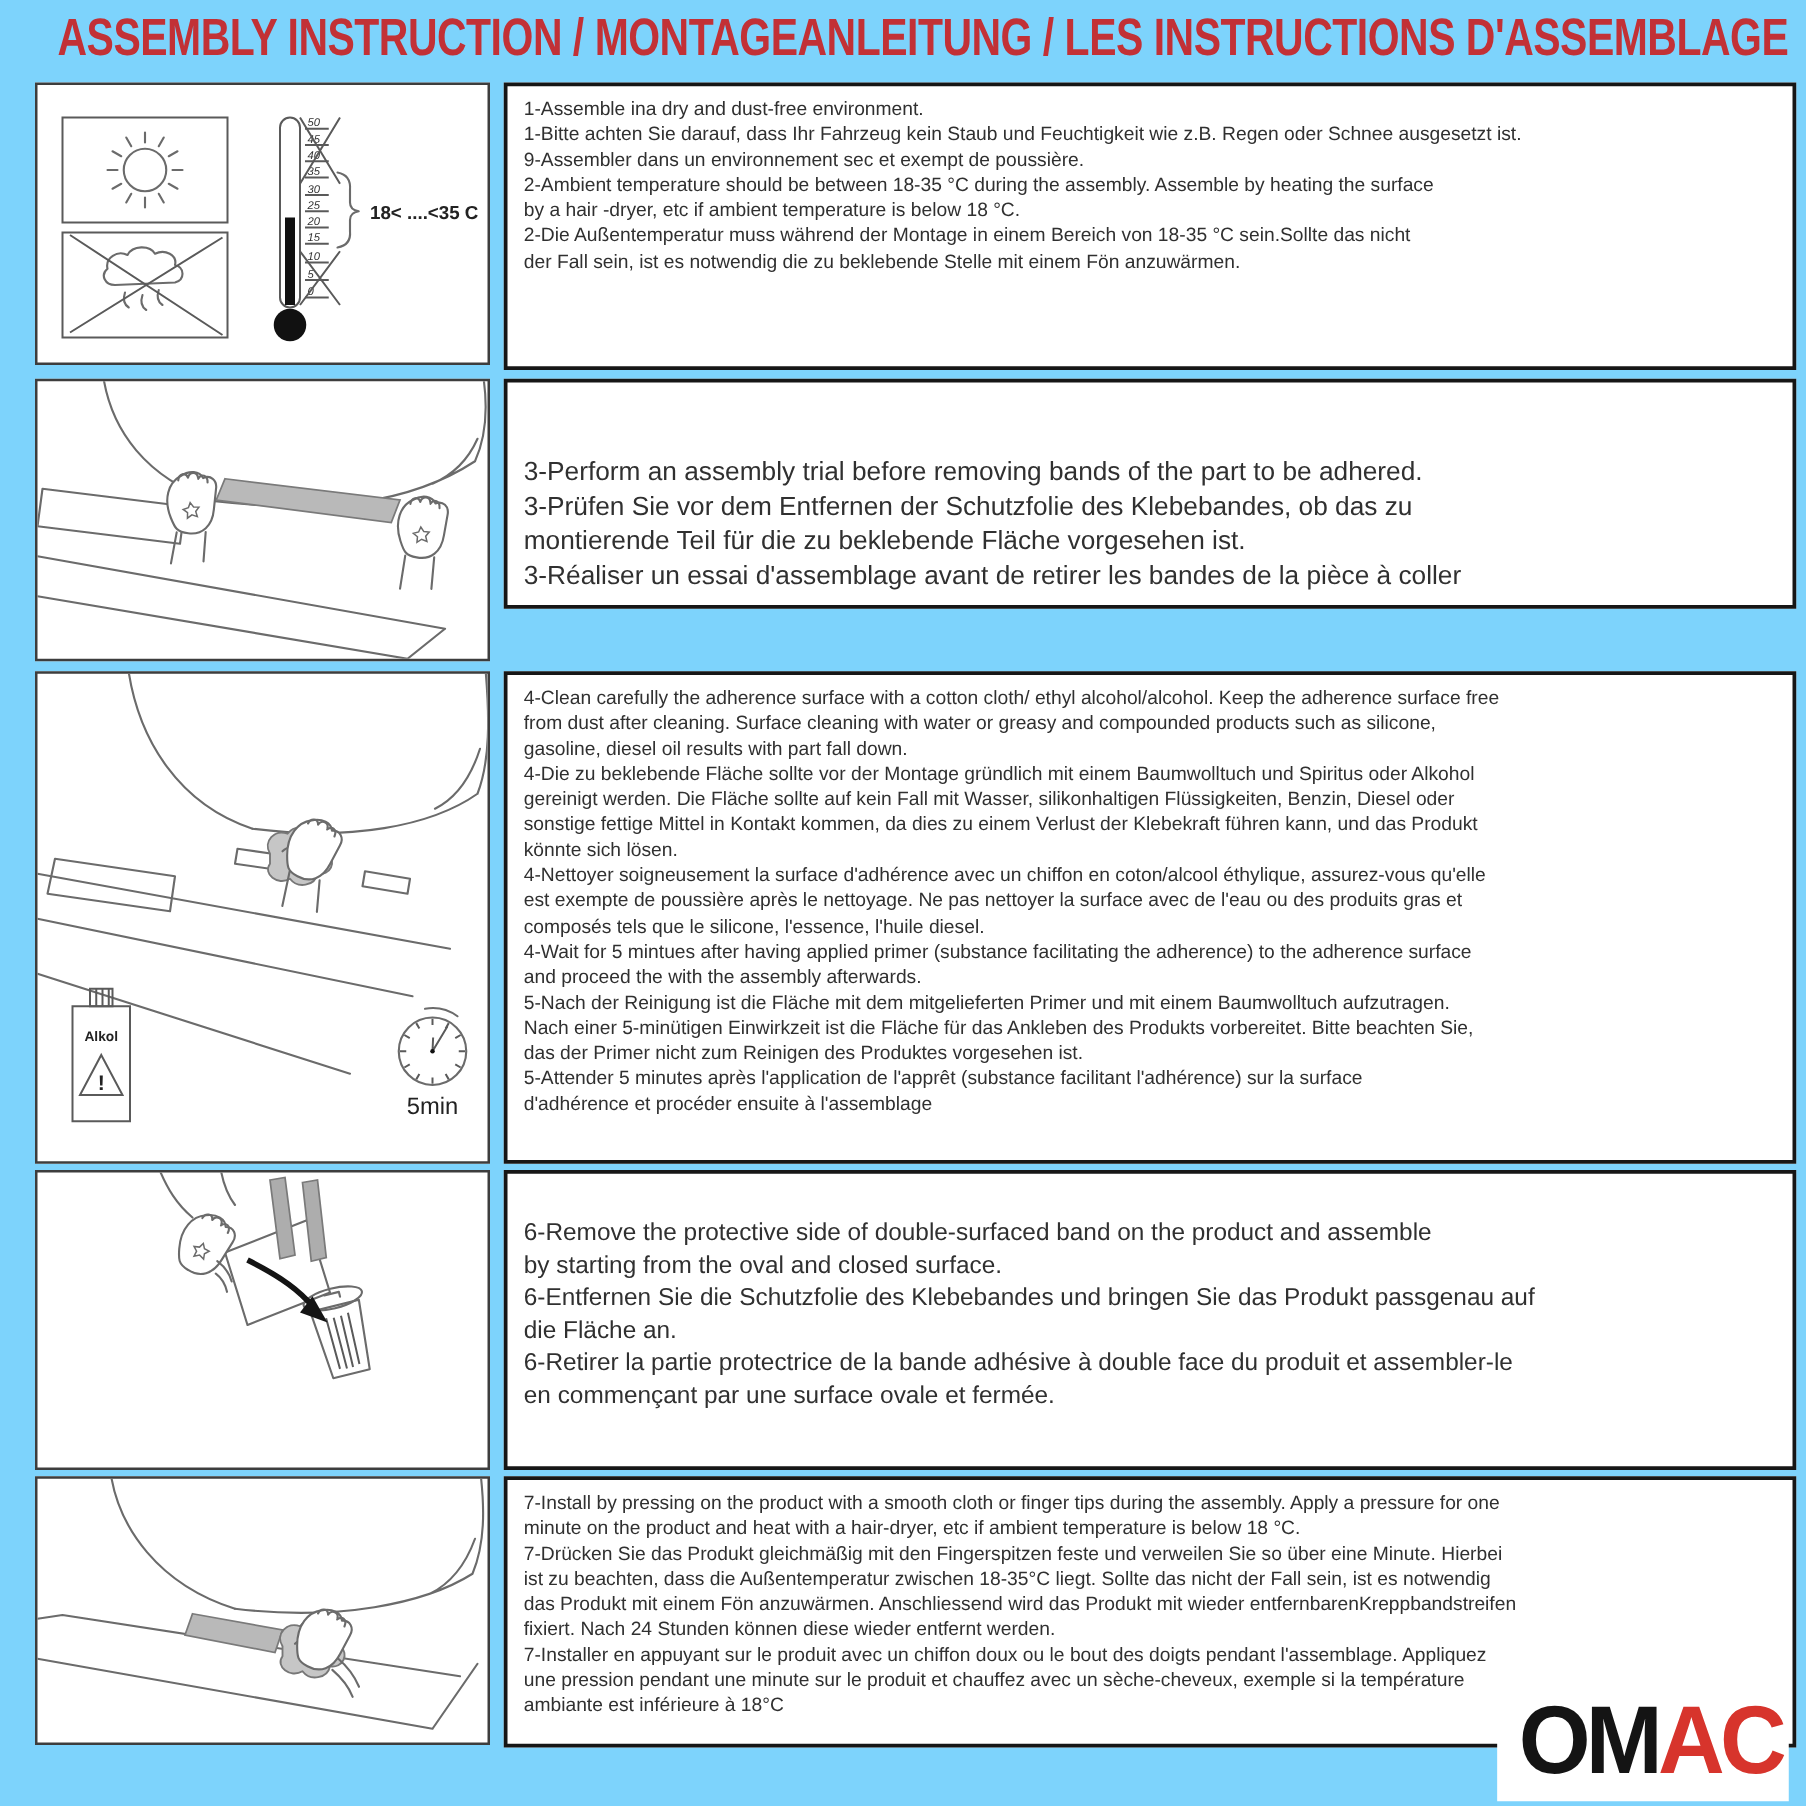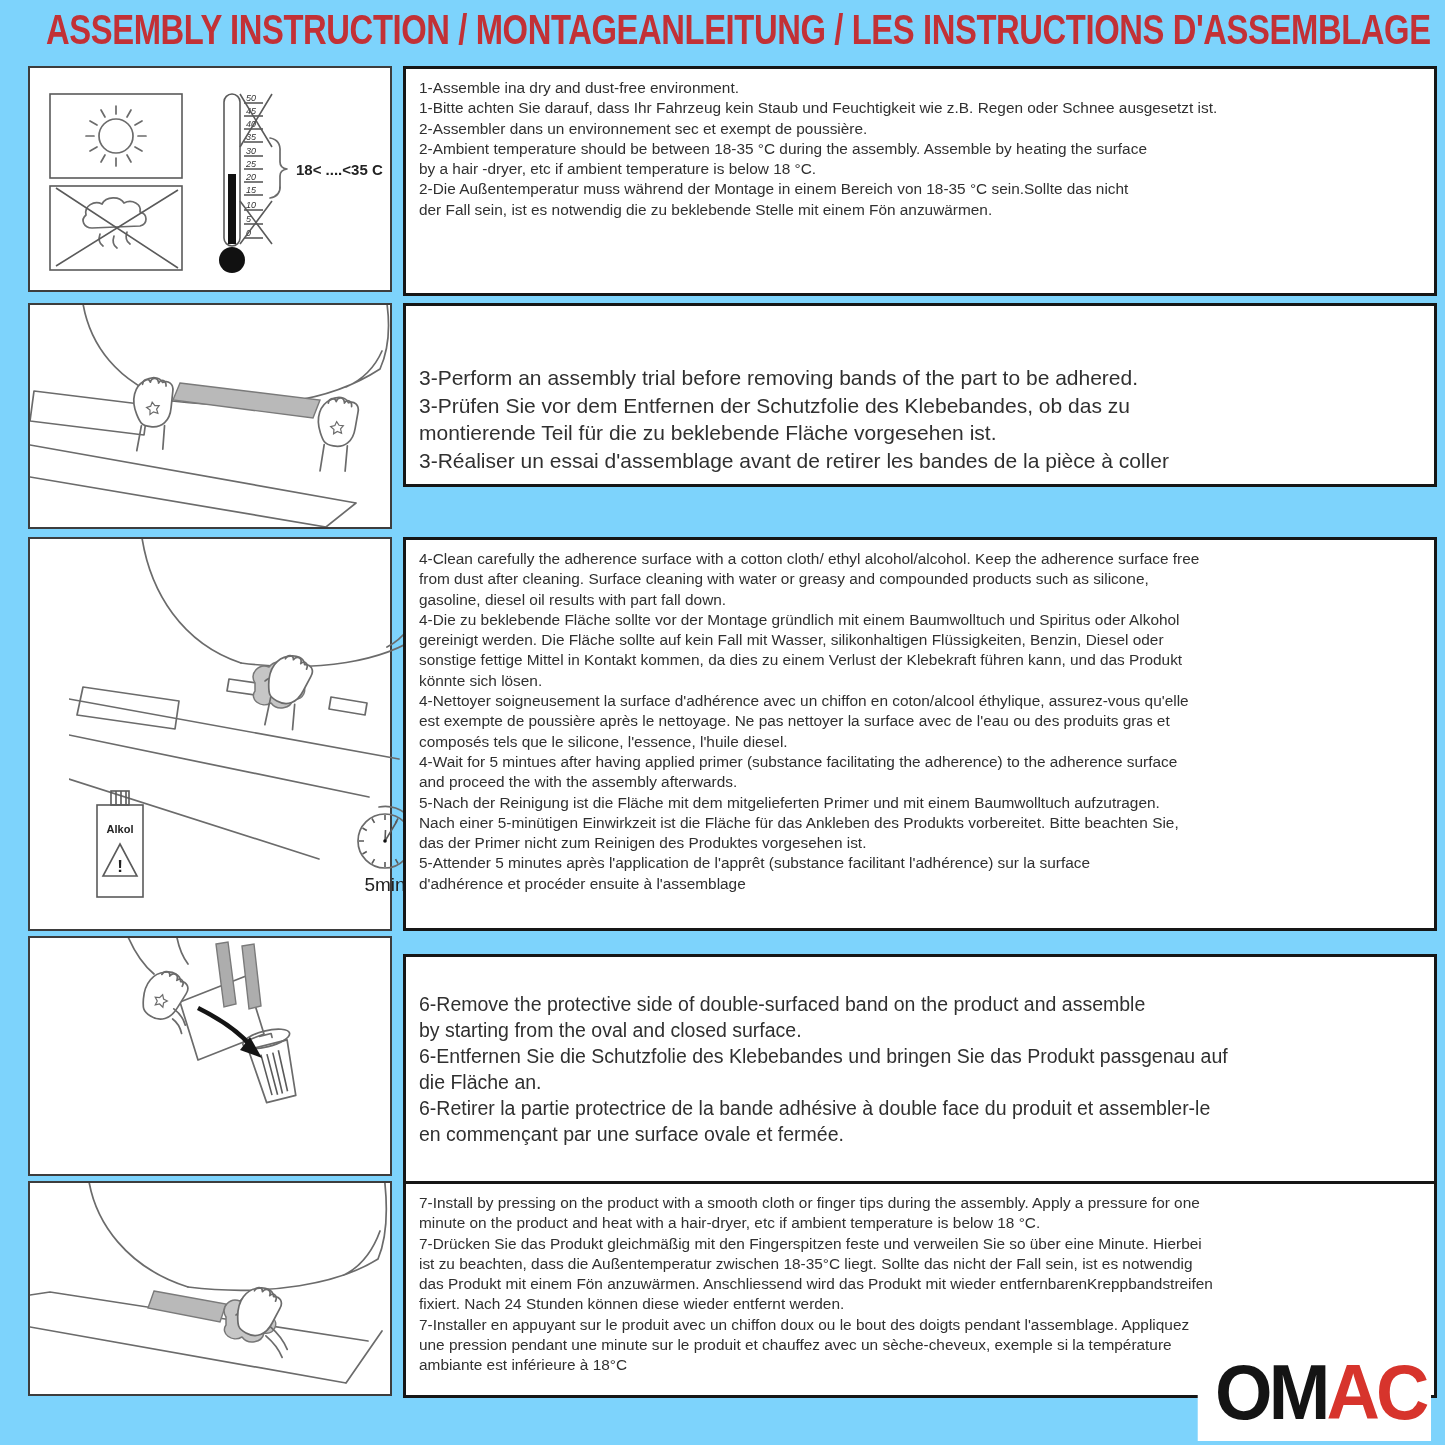--- a/index.html
+++ b/index.html
@@ -16,21 +16,21 @@
   .box { position:absolute; background:#fff; box-sizing:border-box; }
   .ibox { border:2px solid #3d3d3d; }
   .tbox { border:3px solid #161616; padding:9px 14px 6px 13px; }
   p.line { margin:0; white-space:pre-line; color:#303030; }
   .bold { font-weight:normal; color:#101010; }
   .gap { margin-top:20px; }
   .small p.line { font-size:15.4px; line-height:20.3px; }
   .mid   p.line { font-size:21px;   line-height:27.5px; }
   .mid4  p.line { font-size:19.5px; line-height:26px; }
   .tbox.vpad2 { padding-top:58px; }
-  .tbox.vpad4 { padding-top:34px;margin-top:18px; }
+  .tbox.vpad4 { padding-top:34px; }
   svg { display:block; }
   .ln   { fill:none; stroke:#6b6b6b; stroke-width:1.7; stroke-linecap:round; stroke-linejoin:round; }
   .lnx  { fill:none; stroke:#5a5a5a; stroke-width:1.6; }
   .blk  { fill:#111; stroke:none; }
   .hf   { fill:#fff; stroke:#6b6b6b; stroke-width:1.7; stroke-linejoin:round; }
   .cloth{ fill:#c6c6c6; stroke:#777; stroke-width:1.5; stroke-linejoin:round; }
   .strip{ fill:#b9b9b9; stroke:#7a7a7a; stroke-width:1.4; }
   .tapes{ fill:#adadad; stroke:#7a7a7a; stroke-width:1.4; }
   .star { fill:none; stroke:#6b6b6b; stroke-width:1.2; }
   .num  { font-family:"Liberation Sans",sans-serif; font-size:9px; font-style:italic; fill:#333; }
@@ -98,21 +98,21 @@
         <path class="lnx" d="M210,133 L242,176 M242,133 L210,176"></path>
         <path class="ln" d="M240,70 Q251,72 250,84 L250,94 Q250,100 257,101 Q250,102 250,108 L250,117 Q251,128 240,130"></path>
       </g>
       <text class="icotxt" x="266" y="107" font-size="15" font-weight="bold">18&lt; ....&lt;35 C</text>
     </svg>
   </div>
 
   <div class="box tbox small" style="left:403px; top:66px; width:1034px; height:230px;">
     <p class="line bold">1-Assemble ina dry and dust-free environment.</p>
     <p class="line">1-Bitte achten Sie darauf, dass Ihr Fahrzeug kein Staub und Feuchtigkeit wie z.B. Regen oder Schnee ausgesetzt ist.</p>
-    <p class="line">2-Assembler dans un environnement sec et exempt de poussière.</p>
+    <p class="line">9-Assembler dans un environnement sec et exempt de poussière.</p>
     <p class="line bold gap">2-Ambient temperature should be between 18-35 °C  during the assembly. Assemble by heating the surface
 by a hair -dryer, etc if ambient temperature is below 18 °C.</p>
     <p class="line">2-Die Außentemperatur muss während der Montage in einem Bereich von 18-35 °C  sein.Sollte das nicht
 der Fall sein, ist es notwendig die zu beklebende Stelle mit einem Fön anzuwärmen.</p>
   </div>
 
   <div class="box ibox" style="left:28px; top:303px; width:364px; height:226px;">
     <svg viewBox="0 0 360 222" width="360" height="222">
       <path class="ln" d="M52,-8 C58,40 88,78 142,96"></path>
       <path class="ln" d="M142,96 C230,106 298,98 350,64 M350,64 C360,42 360,16 356,-8 M352,46 C344,64 332,75 316,82"></path>
@@ -134,21 +134,21 @@
     </svg>
   </div>
 
   <div class="box tbox mid vpad2" style="left:403px; top:303px; width:1034px; height:184px;">
     <p class="line bold">3-Perform an assembly trial before removing bands of the part to be adhered.</p>
     <p class="line">3-Prüfen Sie vor dem Entfernen der Schutzfolie des Klebebandes, ob das zu
 montierende Teil für die zu beklebende Fläche vorgesehen ist.</p>
     <p class="line">3-Réaliser un essai d'assemblage avant de retirer les bandes de la pièce à coller</p>
   </div>
 
-  <div class="box ibox" style="left:28px; top:537px; width:364px; height:394px;padding-left:39px;">
+  <div class="box ibox" style="left:28px; top:537px; width:364px; height:394px;">
     <svg viewBox="0 0 360 390" width="360" height="390">
       <path class="ln" d="M72,-8 C80,55 115,105 172,124"></path>
       <path class="ln" d="M172,124 C250,134 315,122 352,96 M352,96 C362,70 362,35 358,-8 M354,60 C346,85 334,100 318,108"></path>
       <path class="ln" d="M14,148 L110,162 L106,190 L8,176 Z"></path>
       <path class="ln" d="M0,160 L330,220 M0,196 L300,258 M0,240 L250,320"></path>
       <path class="ln" d="M160,140 L202,146 L200,158 L158,152 Z M262,158 L298,164 L296,176 L260,170 Z"></path>
       <g transform="translate(186,128)">
         <path class="cloth" d="M0,16 C-6,6 4,-4 14,0 C20,-8 32,-6 36,2 C46,-2 52,8 46,16 C54,22 48,34 38,32 C36,42 22,44 16,36 C6,42 -6,32 0,24 Z"></path>
         <path class="ln" d="M10,14 C14,10 20,10 24,14 M18,24 C22,20 28,20 32,24"></path>
       </g>

